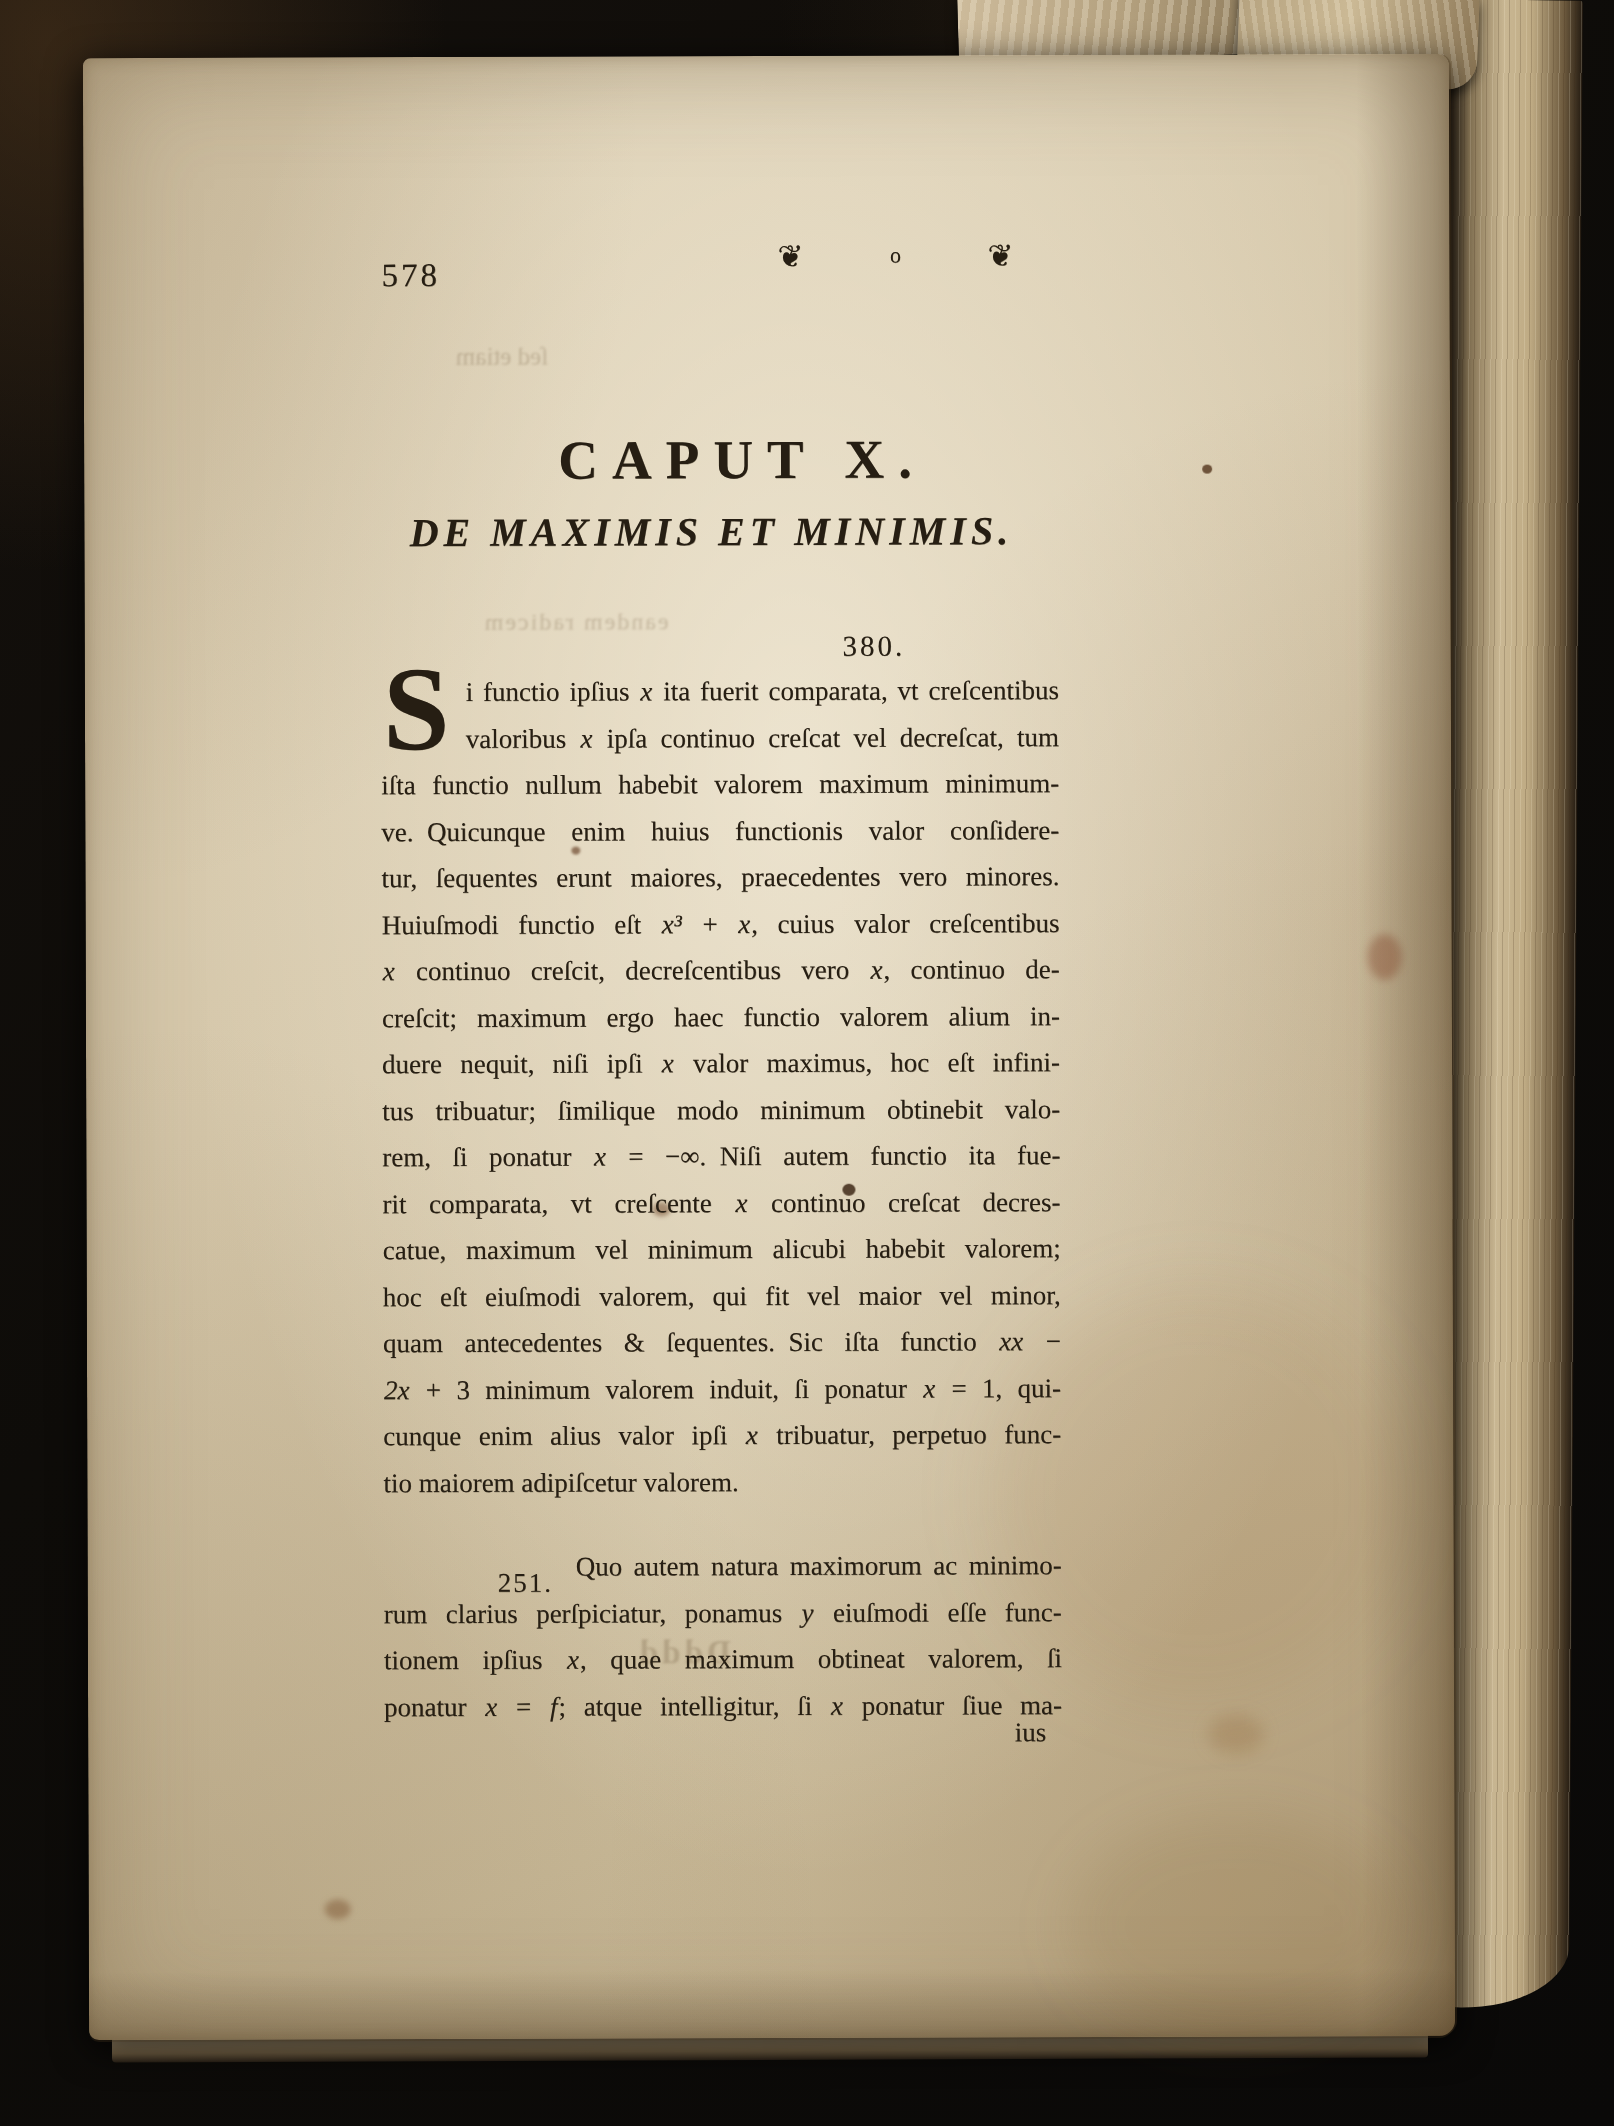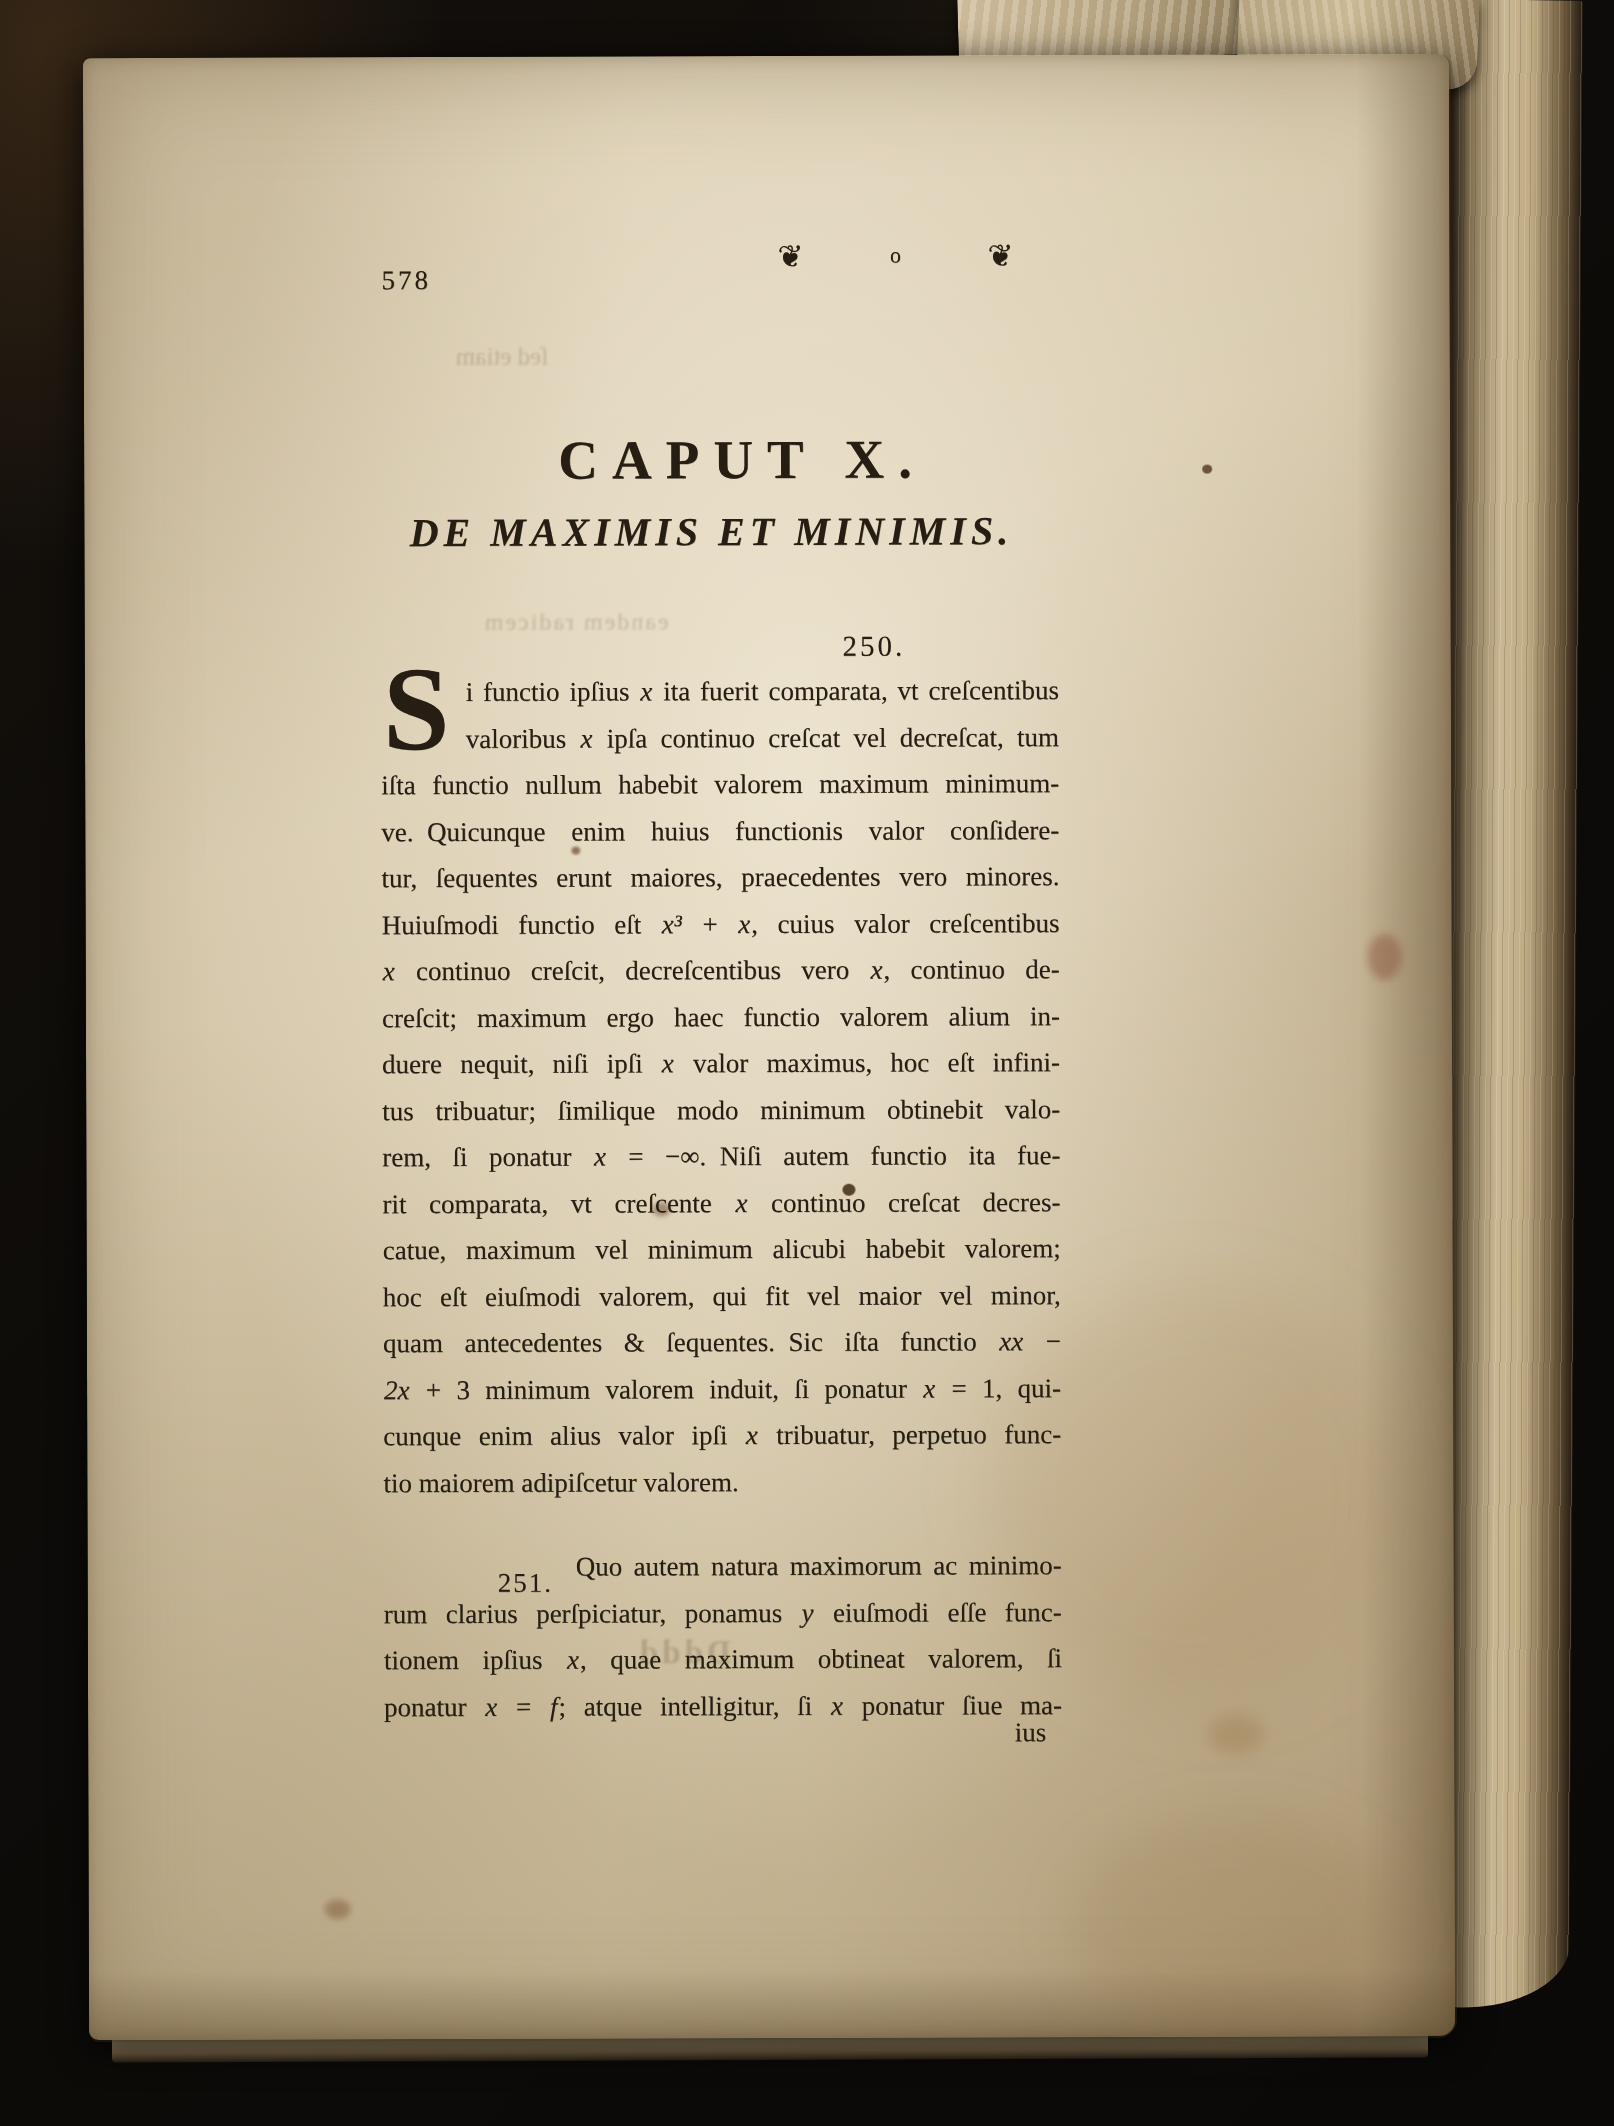--- a/index.html
+++ b/index.html
@@ -91,21 +91,21 @@
     transform:scaleX(-1);filter:blur(1.1px);white-space:nowrap;
   }
   .g1{left:372px;top:286px;font-size:25px;}
   .g2{left:398px;top:552px;font-size:24px;letter-spacing:2px;}
   .g3{left:548px;top:1578px;font-size:33px;font-weight:bold;letter-spacing:4px;}
 
   
   .text-block{position:absolute;left:296px;top:0;width:678px;height:100%;color:#261e13;}
   .text-block *{text-shadow:0.3px 0.4px 0.5px rgba(42,30,14,.45);}
 
-  .pageno{position:absolute;left:2px;top:208px;font-size:27px;letter-spacing:3px;}
+  .pageno{position:absolute;left:2px;top:200px;font-size:33px;letter-spacing:3px;}
   .orn-group{
     position:absolute;left:398px;top:182px;width:236px;
     display:flex;justify-content:space-between;align-items:center;
     font-family:"DejaVu Sans","DejaVu Serif",serif;
   }
   .orn-group .fleuron{font-size:31px;}
   .orn-group .orn-o{font-size:22px;font-family:"Liberation Serif",serif;}
 
   .chap-title{
     position:absolute;left:62px;top:372px;width:600px;text-align:center;
@@ -174,21 +174,21 @@
 
       <div class="orn-group">
         <span class="fleuron">❦</span>
         <span class="orn-o">o</span>
         <span class="fleuron">❦</span>
       </div>
 
       <div class="chap-title">CAPUT X.</div>
       <div class="chap-subtitle">DE MAXIMIS ET MINIMIS.</div>
 
-      <div class="sec-num">250.</div>
+      <div class="sec-num">380.</div>
 
       <div class="para para-250">
         <span class="dropcap">S</span>
         <div class="lines">
             <div class="line">i functio ipſius <i class="var">x</i> ita fuerit comparata, vt creſcentibus</div>
             <div class="line">valoribus <i class="var">x</i> ipſa continuo creſcat vel decreſcat, tum</div>
             <div class="line">iſta functio nullum habebit valorem maximum minimum-</div>
             <div class="line">ve. Quicunque enim huius functionis valor conſidere-</div>
             <div class="line">tur, ſequentes erunt maiores, praecedentes vero minores.</div>
             <div class="line">Huiuſmodi functio eſt <i class="var">x³</i> + <i class="var">x</i>, cuius valor creſcentibus</div>

